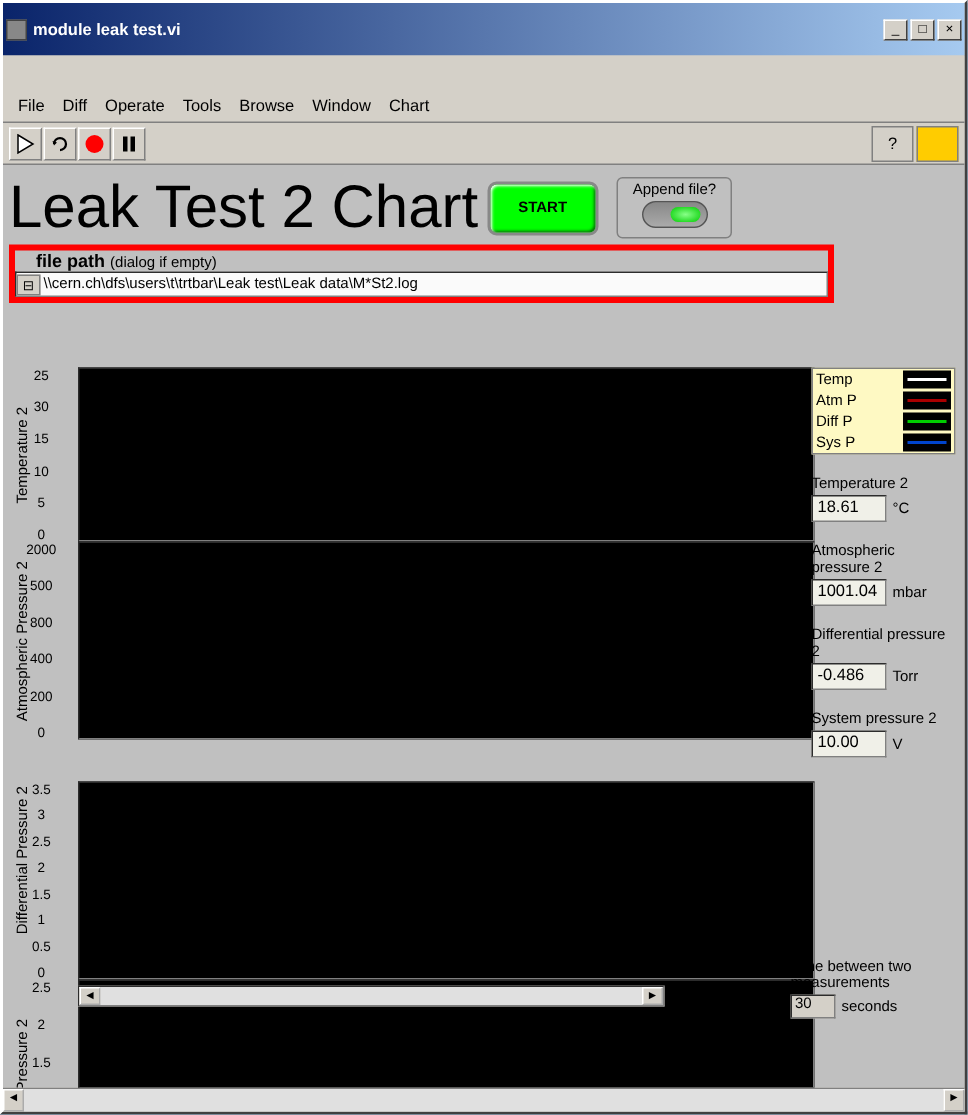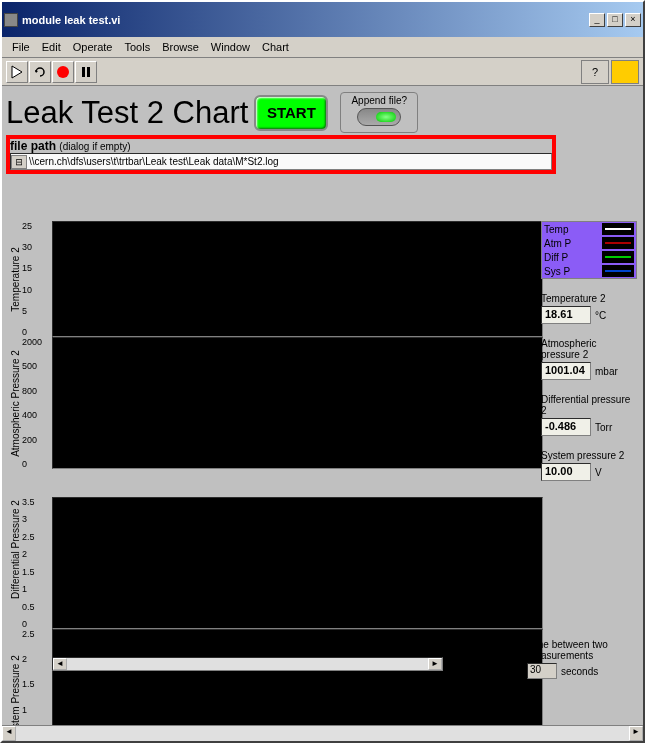--- a/index.html
+++ b/index.html
@@ -6,72 +6,72 @@
 body { font-family: Tahoma, Arial, sans-serif; font-size: 11px; background: #3a6ea5; width: 645px; height: 743px; overflow: hidden; }
 
 .window { width: 645px; height: 743px; background: #d4d0c8; border: 2px solid #d4d0c8; border-top-color: #fff; border-left-color: #fff; border-right-color: #404040; border-bottom-color: #404040; display: flex; flex-direction: column; }
 
 .titlebar { background: linear-gradient(to right, #0a246a, #a6caf0); color: #fff; height: 35px; display: flex; align-items: center; padding: 0 2px; }
 .titlebar .ticon { width: 14px; height: 14px; background: #888; border: 1px solid #444; margin-right: 4px; display: inline-block; }
 .titlebar-text { flex: 1; font-weight: bold; font-size: 11px; }
 .tb-btn { width: 16px; height: 14px; background: #d4d0c8; border: 1px solid #fff; border-right-color: #404040; border-bottom-color: #404040; margin-left: 2px; font-size: 9px; text-align: center; line-height: 11px; color: #000; cursor: pointer; }
 
 .menubar { display: flex; padding: 2px 4px; background: #d4d0c8; border-bottom: 1px solid #808080; }
-.menu-item { padding: 2px 6px; cursor: pointer; }
+.menu-item { padding: 2px 6px; cursor: pointer; margin-top: 24px; }
 
 .toolbar { display: flex; align-items: center; padding: 2px 4px; background: #d4d0c8; border-bottom: 1px solid #808080; height: 28px; }
 .tool-btn { width: 22px; height: 22px; border: 1px solid #fff; border-right-color: #808080; border-bottom-color: #808080; background: #d4d0c8; margin-right: 1px; display: flex; align-items: center; justify-content: center; cursor: pointer; }
 .tool-btn svg { width: 14px; height: 14px; }
 .tool-btn.record { background: #d4d0c8; }
 .tool-btn .redcirc { width: 12px; height: 12px; border-radius: 50%; background: red; }
 .spacer { flex: 1; }
 .tb-icon-box { width: 28px; height: 24px; border: 1px solid #808080; background: #d4d0c8; margin-left: 2px; display: flex; align-items: center; justify-content: center; }
 
 .content { flex: 1; background: #c0c0c0; position: relative; overflow: hidden; padding: 6px 4px 0 4px; }
 
-.big-title { font-family: Arial, sans-serif; font-size: 31px; font-weight: normal; color: #000; }
+.big-title { font-family: Arial, sans-serif; font-size: 40px; font-weight: normal; color: #000; }
 .title-row { display: flex; align-items: center; gap: 6px; }
-.start-btn { width: 74px; height: 36px; background: #00ff00; border: 2px solid #888; border-radius: 6px; box-shadow: inset 1px 1px 2px #fff, inset -1px -1px 2px #060; display: flex; align-items: center; justify-content: center; font-weight: bold; font-size: 15px; cursor: pointer; }
+.start-btn { width: 74px; height: 36px; background: #00ff00; border: 2px solid #888; border-radius: 6px; box-shadow: inset 1px 1px 2px #fff, inset -1px -1px 2px #060; display: flex; align-items: center; justify-content: center; font-weight: bold; font-size: 10px; cursor: pointer; }
 .append-group { border: 1px solid #808080; border-radius: 4px; padding: 2px 10px 6px 10px; margin-left: 6px; display: flex; flex-direction: column; align-items: center; background: #c0c0c0; }
 .append-lbl { font-size: 10px; }
 .led-toggle { width: 44px; height: 18px; border-radius: 10px; background: linear-gradient(#888, #aaa); border: 1px solid #555; position: relative; cursor: pointer; margin-top: 2px; }
 .led-toggle::after { content: ""; position: absolute; right: 4px; top: 3px; width: 20px; height: 10px; border-radius: 6px; background: radial-gradient(#8f8, #0c0); }
 
 .red-box { border: 4px solid #ff0000; margin-top: 2px; width: 550px; }
-.fp-label { font-weight: bold; font-size: 12px; padding: 0 0; }
+.fp-label { font-weight: bold; font-size: 12px; padding: 0 14px; }
 .fp-sub { font-weight: normal; font-size: 10px; }
 .fp-default { font-size: 11px; color: #000; padding-left: 150px; }
 .path-input { display: flex; align-items: center; background: #fafafa; border: 1px inset #808080; height: 17px; margin: 0; }
 .path-browse { width: 16px; height: 14px; background: #d4d0c8; border: 1px solid #808080; font-size: 9px; text-align: center; line-height: 12px; cursor: pointer; }
 .path-text { flex: 1; padding: 0 2px; font-size: 10px; }
 
 .chart-area { position: absolute; left: 6px; top: 135px; right: 100px; bottom: 32px; }
 .chart-row { display: flex; align-items: stretch; }
 .ylabel { width: 14px; display: flex; align-items: center; justify-content: center; }
 .ylabel span { transform: rotate(-90deg); white-space: nowrap; font-size: 10px; font-family: Arial; }
-.yticks { width: 30px; display: flex; flex-direction: column; justify-content: space-between; align-items: flex-start; font-size: 9px; padding-right: 19px; font-family: Arial; }
+.yticks { width: 30px; display: flex; flex-direction: column; justify-content: space-between; align-items: center; font-size: 9px; padding-right: 19px; font-family: Arial; }
 .plot { background: #000; border: 1px inset #808080; flex: 1; }
 
 .plot1 { height: 116px; }
 .plot2 { height: 132px; }
 .plot3 { height: 132px; margin-top: 28px; }
 .plot4 { height: 136px; }
 
 .xaxisrow { display: flex; margin-left: 44px; font-size: 9px; justify-content: space-between; padding: 0 2px; }
 
 .right-panel { position: absolute; right: 6px; top: 135px; width: 96px; }
-.legend { background: #8b5cf6; border: 1px solid #808080; }
+.legend { background: #fef9c3; border: 1px solid #808080; }
 .legend-row { display: flex; align-items: center; justify-content: space-between; padding: 1px 2px; font-size: 10px; }
 .legend-swatch { width: 32px; height: 12px; background: #000; display: flex; align-items: center; justify-content: center; }
 .swatch-line { width: 26px; height: 2px; }
 
 .reading { margin-top: 14px; font-size: 10px; }
 .reading-lbl { margin-bottom: 2px; }
 .reading-row { display: flex; align-items: center; gap: 4px; }
-.reading-val { width: 50px; height: 18px; background: #f0f0e8; border: 1px inset #808080; padding: 1px 3px; font-size: 11px; font-weight: bold; }
+.reading-val { width: 50px; height: 18px; background: #f0f0e8; border: 1px inset #808080; padding: 1px 3px; font-size: 11px; }
 
 .time-between { position: absolute; right: 6px; bottom: 46px; width: 110px; font-size: 10px; }
 .tb-row { display: flex; align-items: center; gap: 4px; margin-top: 2px; }
 .tb-val { width: 30px; height: 16px; background: #d4d0c8; border: 1px inset #808080; padding: 0 2px; font-size: 10px; }
 
 .hscroll { position: absolute; left: 44px; right: 100px; bottom: 22px; height: 14px; background: #d4d0c8; border: 1px inset #808080; display: flex; }
 .hs-btn { width: 14px; background: #d4d0c8; border: 1px outset #fff; font-size: 8px; text-align: center; cursor: pointer; }
 .hs-track { flex: 1; background: #e0e0e0; }
 
 .win-hscroll { height: 16px; background: #d4d0c8; border-top: 1px solid #808080; display: flex; }
@@ -84,21 +84,21 @@
   <div class="titlebar">
     <span class="ticon"></span>
     <span class="titlebar-text">module leak test.vi</span>
     <span class="tb-btn">_</span>
     <span class="tb-btn">□</span>
     <span class="tb-btn">×</span>
   </div>
 
   <div class="menubar">
     <div class="menu-item"><span>File</span></div>
-    <div class="menu-item"><span>Edit</span></div>
+    <div class="menu-item"><span>Diff</span></div>
     <div class="menu-item"><span>Operate</span></div>
     <div class="menu-item"><span>Tools</span></div>
     <div class="menu-item"><span>Browse</span></div>
     <div class="menu-item"><span>Window</span></div>
     <div class="menu-item"><span>Chart</span></div>
   </div>
 
   <div class="toolbar">
     <div class="tool-btn">
         <svg viewBox="0 0 14 14">

